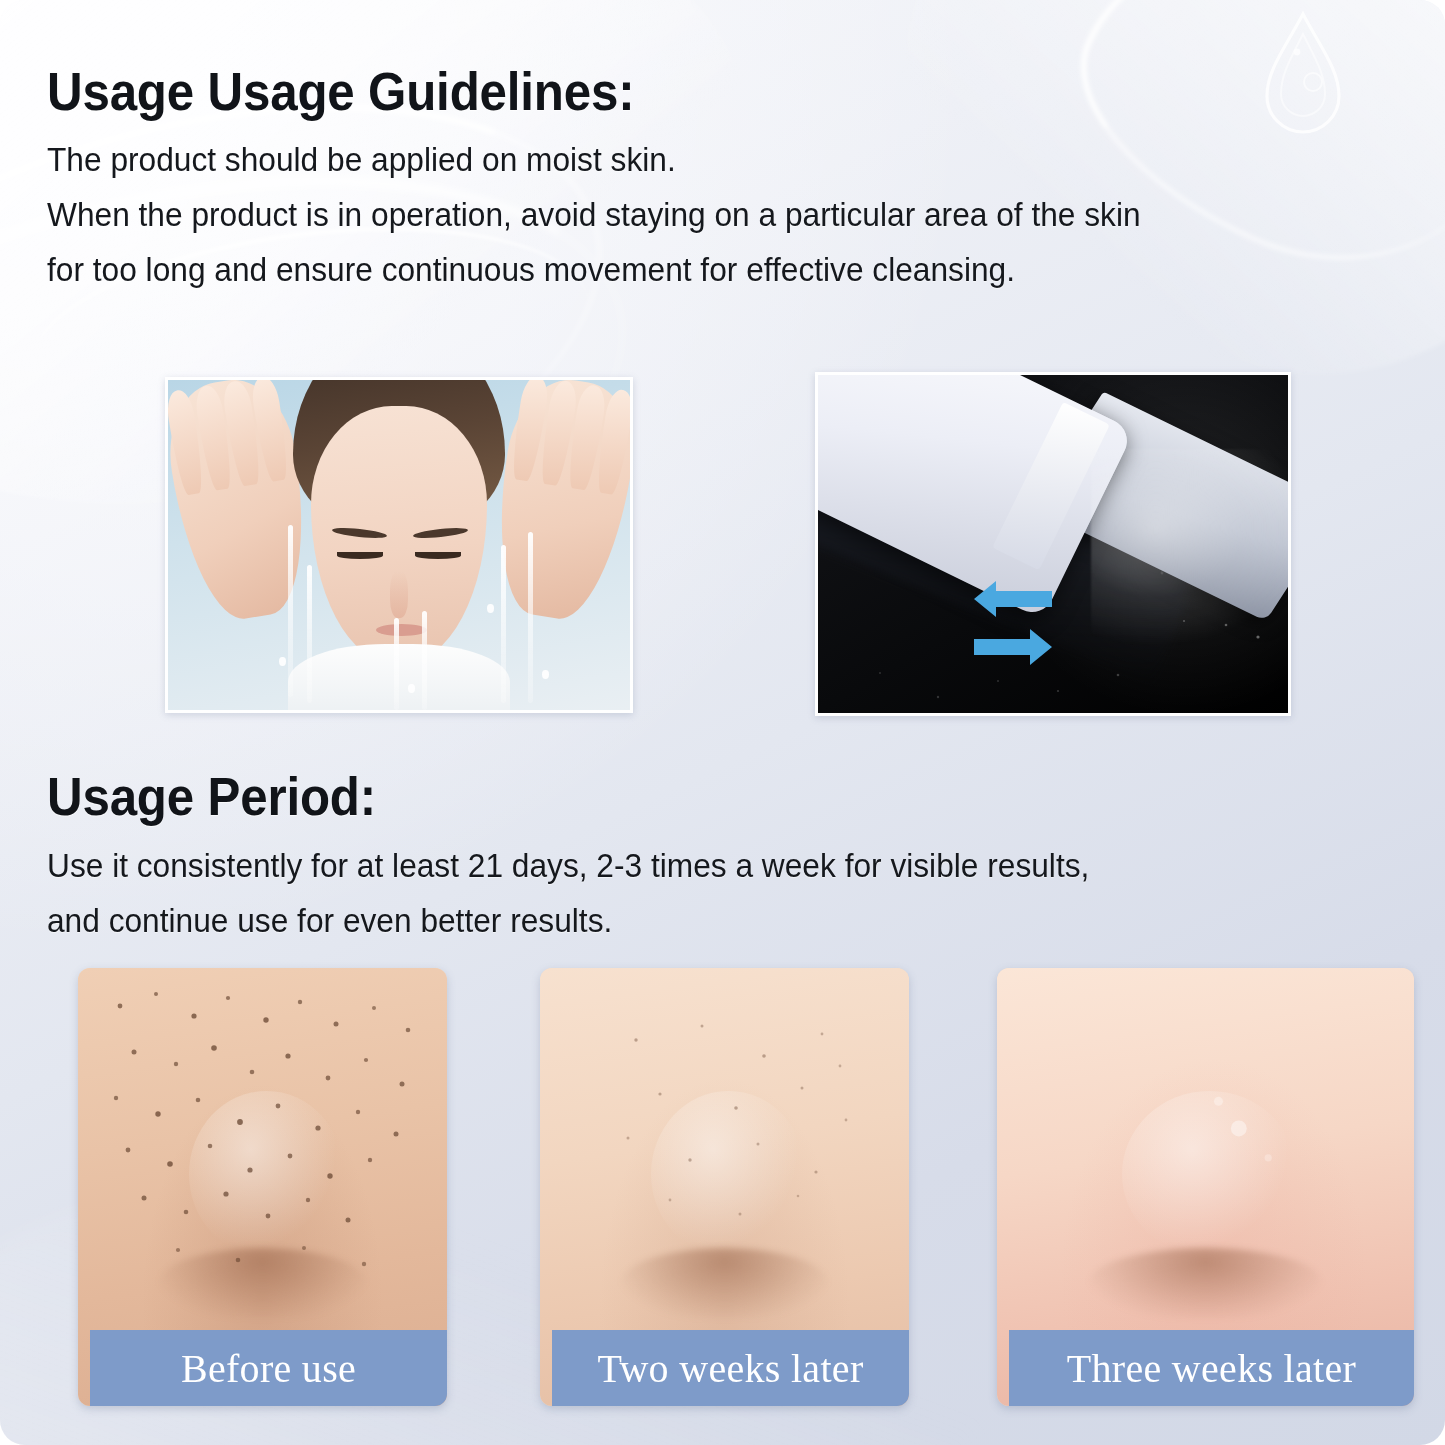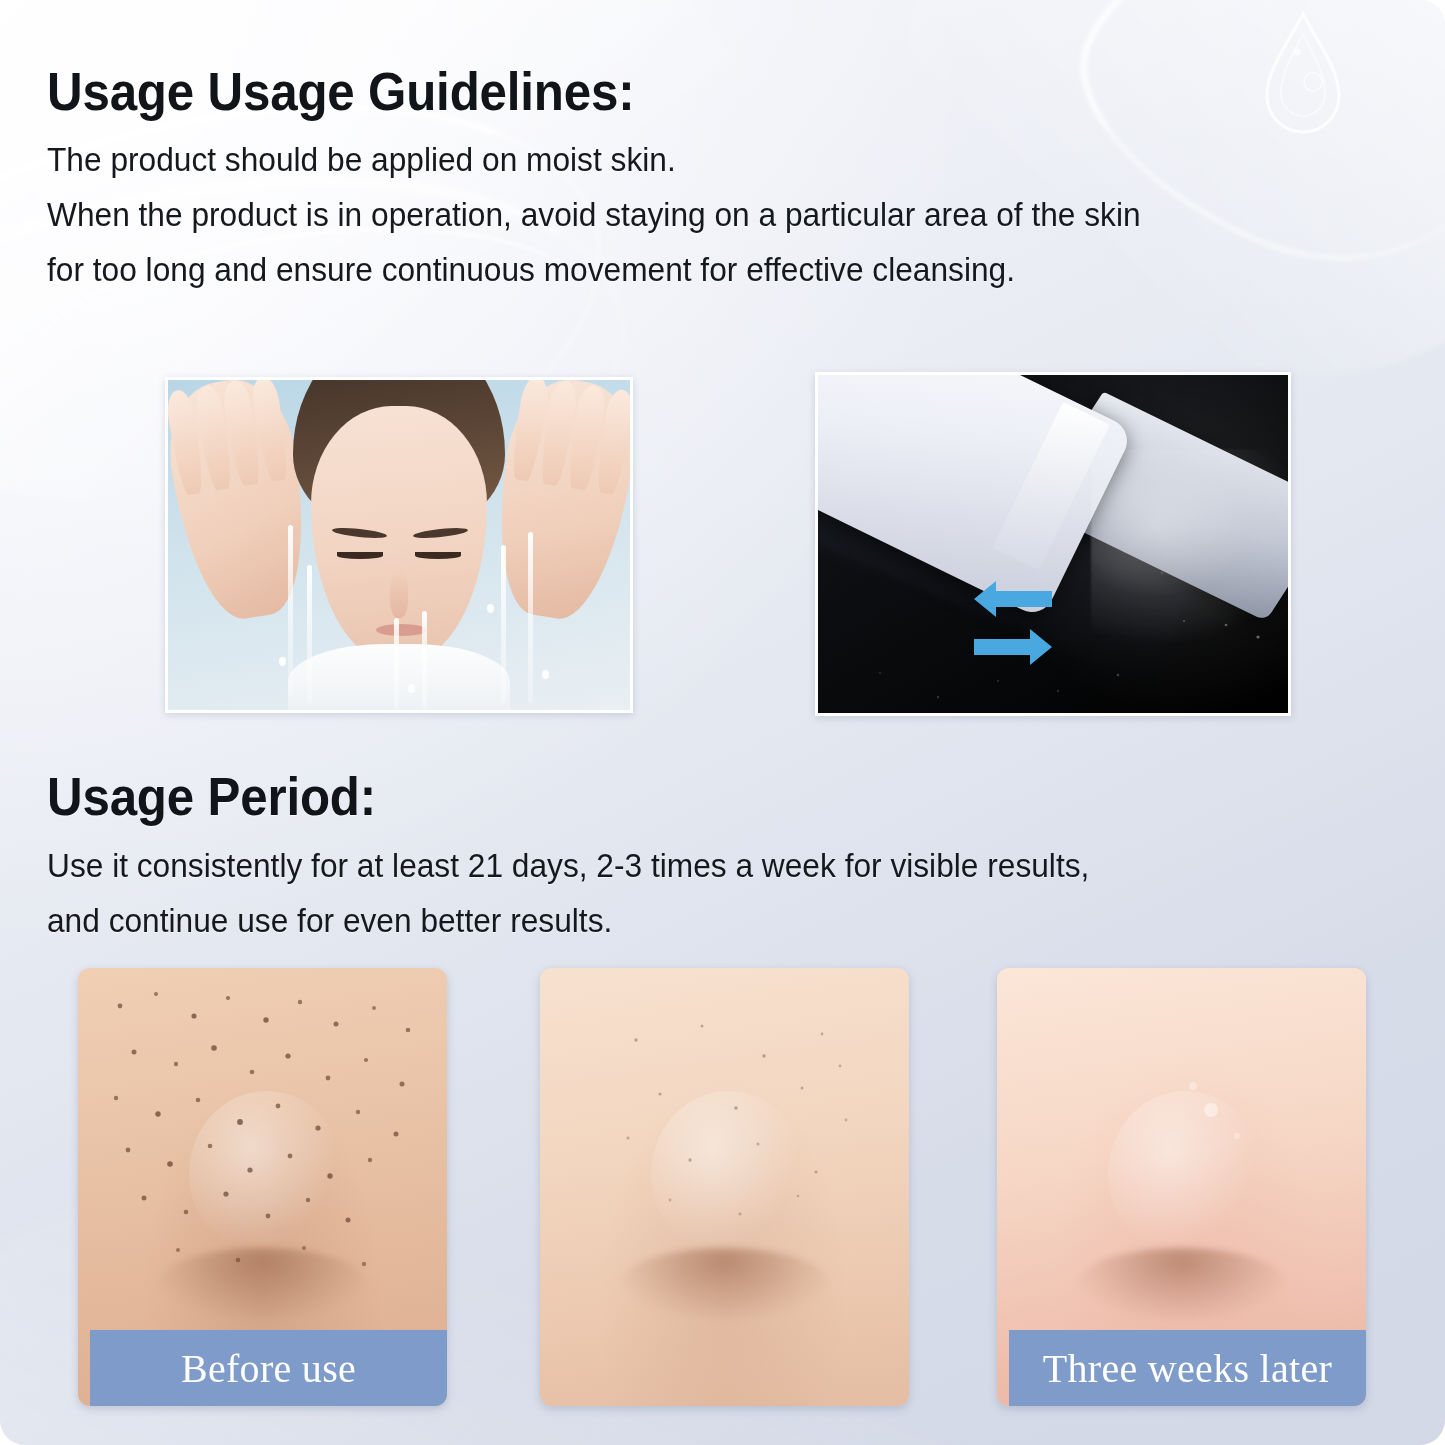--- a/index.html
+++ b/index.html
@@ -193,21 +193,21 @@
   .result-card {
     position: absolute;
     border-radius: 12px;
     overflow: hidden;
     box-shadow: 0 3px 9px rgba(90,105,140,0.26);
     background: #f2dccb;
   }
 
   #card-before   { left: 78px;  top: 968px; width: 369px; height: 438px; }
   #card-two-wk   { left: 540px; top: 968px; width: 369px; height: 438px; }
-  #card-three-wk { left: 997px; top: 968px; width: 369px; height: 438px; }
+  #card-three-wk { left: 997px; top: 968px; width: 369px; height: 438px; padding-left: 48px; }
 
   .card-photo {
     position: absolute;
     inset: 0;
   }
 
   .caption-bar {
     position: absolute;
     left: 12px;
     right: 0;
@@ -604,20 +604,23 @@
             <circle cx="150" cy="192" r="1.7" opacity=".46"></circle>
           <circle cx="218" cy="176" r="1.5" opacity=".42"></circle>
             <circle cx="276" cy="204" r="1.6" opacity=".44"></circle>
           <circle cx="130" cy="232" r="1.4" opacity=".38"></circle>
             <circle cx="200" cy="246" r="1.5" opacity=".4"></circle>
           <circle cx="258" cy="228" r="1.3" opacity=".36"></circle>
             <circle cx="300" cy="98" r="1.4" opacity=".4"></circle>
         </g>
       </svg>
     </div>
+    <div class="caption-bar">
+      <span class="caption-text">Two weeks later</span>
+    </div>
   </div>
 
   <div class="result-card" id="card-three-wk">
     <div class="card-photo skin skin-three">
       <div class="nose-tip-hl"></div>
       <div class="nostril-shade"></div>
       <svg class="pore-layer" viewBox="0 0 369 362" preserveAspectRatio="none">
         <g fill="#ffffff">
           <circle cx="214" cy="142" r="7" opacity=".5"></circle>
           <circle cx="196" cy="118" r="4" opacity=".38"></circle>

